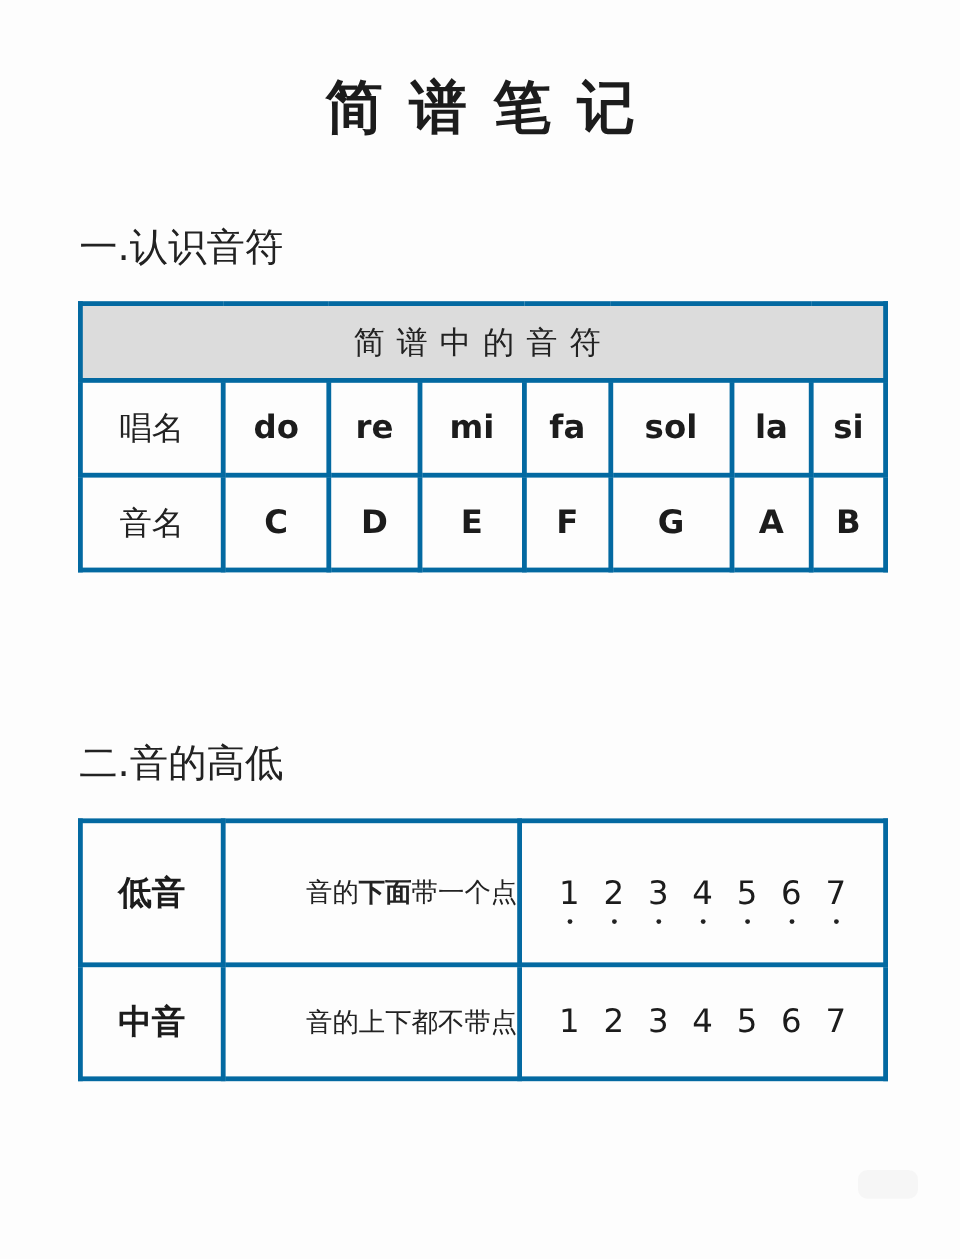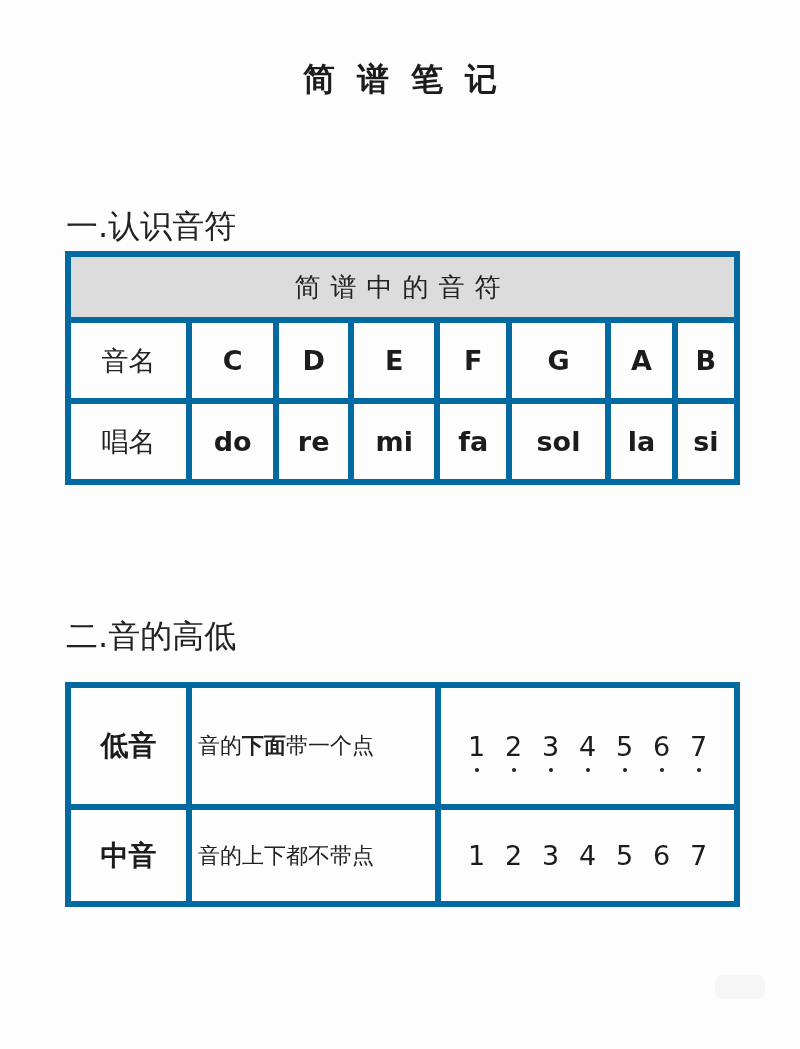--- a/index.html
+++ b/index.html
@@ -1,30 +1,30 @@
 <!DOCTYPE html>
 <html><head>
 <meta charset="utf-8">
 <style>
   html, body { margin:0; padding:0; }
   body { width:800px; height:1049px; background:#fdfdfd; position:relative; overflow:hidden;
          font-family:"DejaVu Sans","Liberation Sans",sans-serif; color:#1c1c1c; }
   .title { position:absolute; left:0; top:58px; width:800px; text-align:center;
-           font-size:32px; font-weight:bold; letter-spacing:22px; text-indent:22px; }
+           font-size:48px; font-weight:bold; letter-spacing:22px; text-indent:22px; }
   .section { position:absolute; left:66px; font-size:32px; font-weight:normal; color:#222; }
-  .s1 { top:205px; } .s2 { top:615px;text-align:center; }
+  .s1 { top:185px; } .s2 { top:615px;text-align:center; }
   table { position:absolute; left:65px; border-collapse:collapse; }
-  td { border:6px solid #0369a1; padding:0; text-align:center; vertical-align:middle; }
+  td { border:4px solid #0369a1; padding:0; text-align:center; vertical-align:middle; }
   #t1 { top:251px; width:675px; }
   #t1 .hdr td { background:#dcdcdc; height:60px; font-size:26px; letter-spacing:10px; color:#222; }
   #t1 .row td { height:75px; font-size:27px; font-weight:bold; }
   #t1 .row td.lab { width:115px; font-weight:normal; font-size:27px; color:#222; }
   #t2 { top:682px; width:675px; }
   #t2 td.lab { width:115px; font-weight:bold; font-size:28px; }
-  #t2 td.desc { width:237px; font-size:22px; color:#222; text-align:left; padding-left:6px; }
+  #t2 td.desc { width:237px; font-size:22px; color:#222; text-align:right; padding-left:6px; }
   #t2 td.desc b { font-weight:bold; }
   #t2 td.notes { font-size:27px; font-weight:normal; }
   .n { display:inline-block; position:relative; width:37px; text-align:center; }
   .dot-below::after { content:""; position:absolute; left:50%; bottom:-10px; width:4px; height:4px;
                       margin-left:-2px; background:#222; border-radius:50%; }
   .dot-above::before { content:""; position:absolute; left:50%; top:-8px; width:4px; height:4px;
                        margin-left:-2px; background:#222; border-radius:50%; }
   .r1 td { height:116px; } .r2 td { height:91px; } .r3 td { height:115px; }
   .wm { position:absolute; left:715px; top:975px; width:50px; height:24px; border-radius:8px;
         background:#f2f2f2; opacity:.6; }
@@ -34,38 +34,38 @@
 
 <div class="title">简谱笔记</div>
 <div class="section s1">一.认识音符</div>
 
 <table id="t1">
   <tbody>
       <tr class="hdr">
         <td colspan="8">简谱中的音符</td>
       </tr>
   <tr class="row">
+    <td class="lab">唱名</td>
+    <td>do</td>
+    <td>re</td>
+    <td>mi</td>
+    <td>fa</td>
+    <td>sol</td>
+    <td>la</td>
+    <td>si</td>
+  </tr>
+  <tr class="row">
     <td class="lab">音名</td>
     <td>C</td>
     <td>D</td>
     <td>E</td>
     <td>F</td>
     <td>G</td>
     <td>A</td>
     <td>B</td>
-  </tr>
-  <tr class="row">
-    <td class="lab">唱名</td>
-    <td>do</td>
-    <td>re</td>
-    <td>mi</td>
-    <td>fa</td>
-    <td>sol</td>
-    <td>la</td>
-    <td>si</td>
   </tr>
 </tbody>
   </table>
 
 <div class="section s2">二.音的高低</div>
 
 <table id="t2">
   <tbody>
       <tr class="r1">
     <td class="lab">低音</td>

